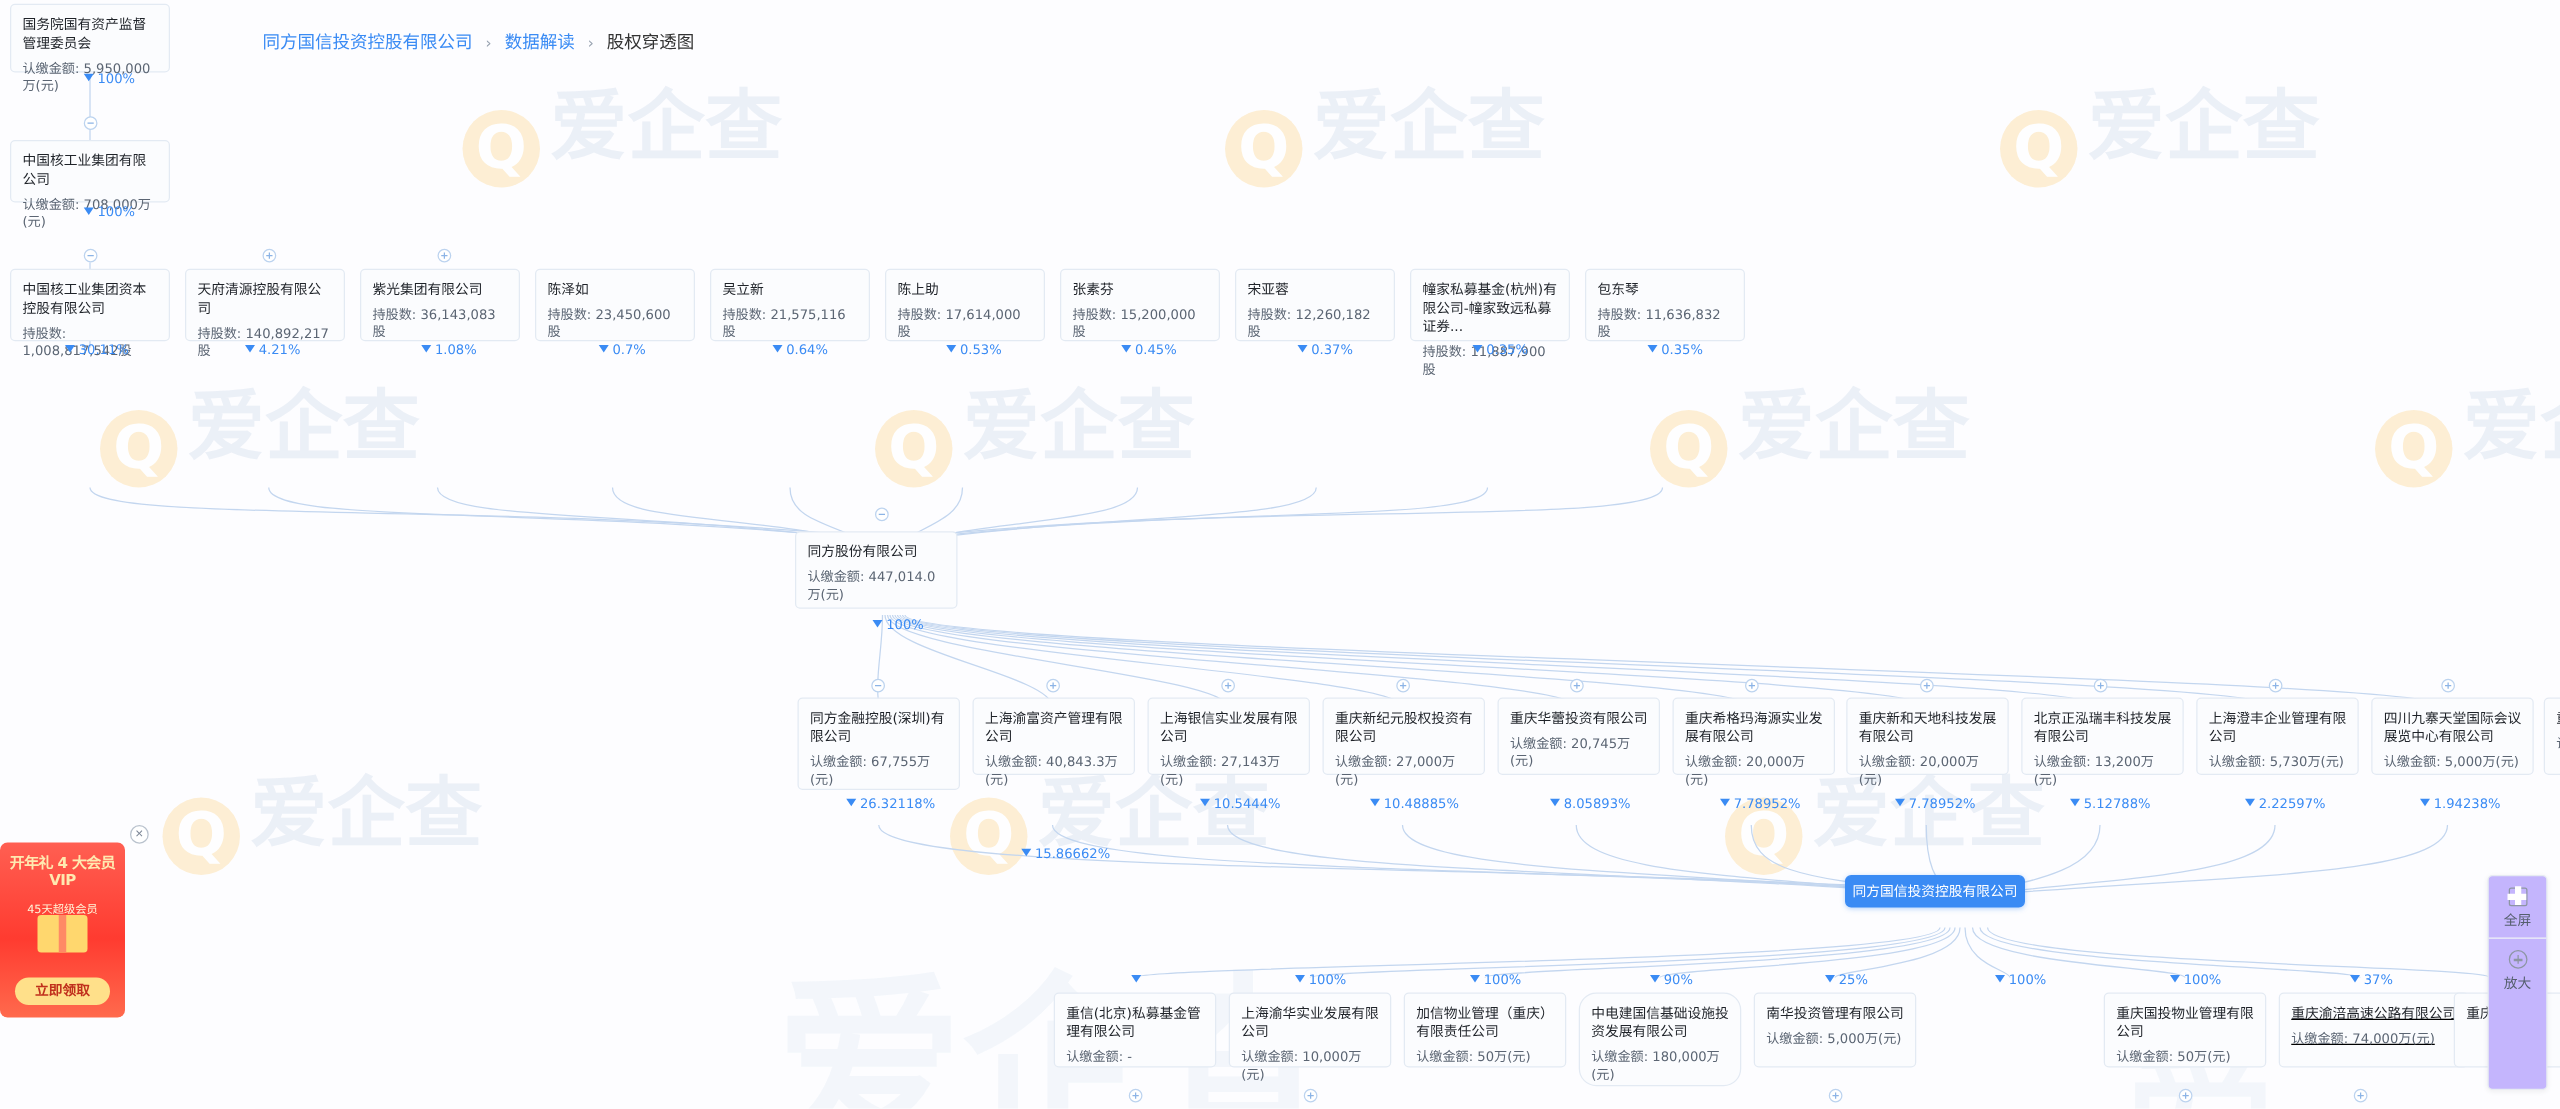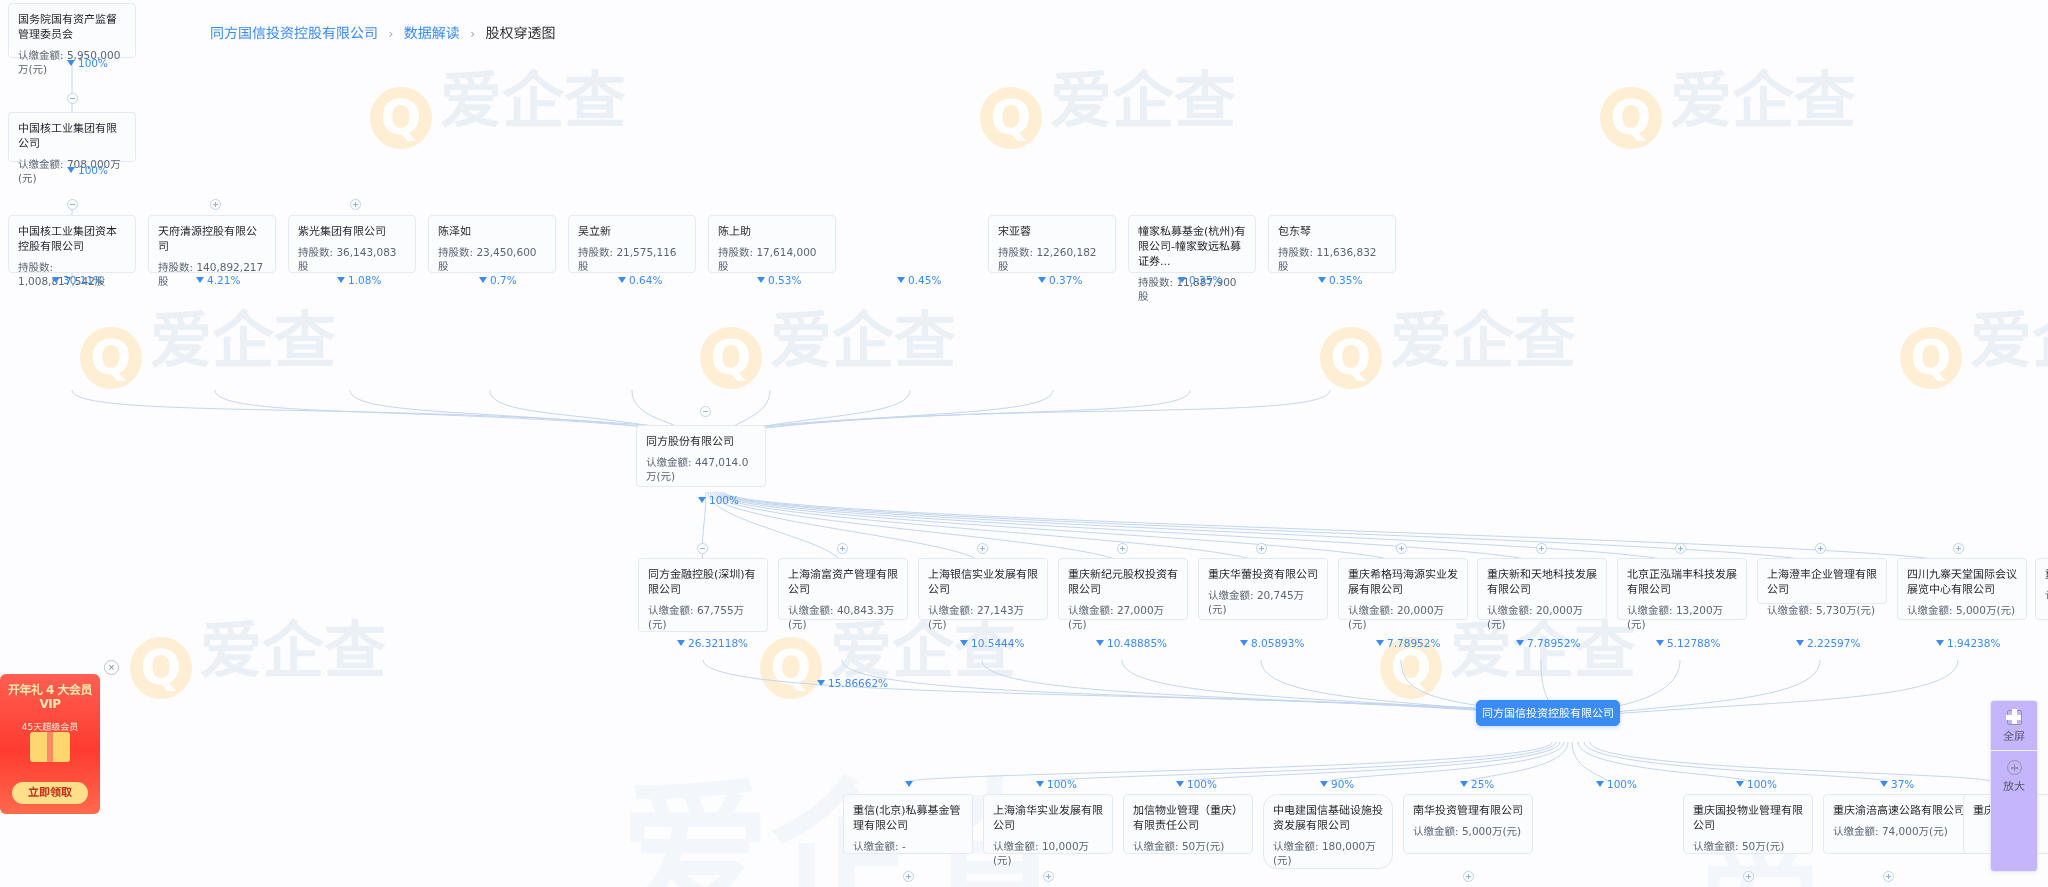--- a/index.html
+++ b/index.html
@@ -351,20 +351,24 @@
     <div class="amt">持股数: 21,575,116股</div>
   </div>
   <div class="pct" style="left:618px; top:274px;"><span class="tri"></span><span>0.64%</span></div>
 
   <div class="node" style="left:708px; top:215px; width:128px; height:58px;">
     <div class="nm">陈上助</div>
     <div class="amt">持股数: 17,614,000股</div>
   </div>
   <div class="pct" style="left:757px; top:274px;"><span class="tri"></span><span>0.53%</span></div>
 
+  <div class="node" style="left:848px; top:215px; width:128px; height:58px;">
+    <div class="nm">张素芬</div>
+    <div class="amt">持股数: 15,200,000股</div>
+  </div>
   <div class="pct" style="left:897px; top:274px;"><span class="tri"></span><span>0.45%</span></div>
 
   <div class="node" style="left:988px; top:215px; width:128px; height:58px;">
     <div class="nm">宋亚蓉</div>
     <div class="amt">持股数: 12,260,182股</div>
   </div>
   <div class="pct" style="left:1038px; top:274px;"><span class="tri"></span><span>0.37%</span></div>
 
   <div class="node" style="left:1128px; top:215px; width:128px; height:58px;">
     <div class="nm">幢家私募基金(杭州)有限公司-幢家致远私募证券...</div>
@@ -439,21 +443,21 @@
     <div class="amt">认缴金额: 20,000万(元)</div>
   </div>
   <div class="pct" style="left:1516px; top:637px;"><span class="tri"></span><span>7.78952%</span></div>
 
   <div class="node" style="left:1617px; top:558px; width:130px; height:62px;">
     <div class="nm">北京正泓瑞丰科技发展有限公司</div>
     <div class="amt">认缴金额: 13,200万(元)</div>
   </div>
   <div class="pct" style="left:1656px; top:637px;"><span class="tri"></span><span>5.12788%</span></div>
 
-  <div class="node" style="left:1757px; top:558px; width:130px; height:46px;">
+  <div class="node" style="left:1757px; top:558px; width:130px; height:62px;">
     <div class="nm">上海澄丰企业管理有限公司</div>
     <div class="amt">认缴金额: 5,730万(元)</div>
   </div>
   <div class="pct" style="left:1796px; top:637px;"><span class="tri"></span><span>2.22597%</span></div>
 
   <div class="node" style="left:1897px; top:558px; width:130px; height:62px;">
     <div class="nm">四川九寨天堂国际会议展览中心有限公司</div>
     <div class="amt">认缴金额: 5,000万(元)</div>
   </div>
   <div class="pct" style="left:1936px; top:637px;"><span class="tri"></span><span>1.94238%</span></div>
@@ -504,21 +508,21 @@
   </div>
   <div class="tog plus" style="left:1463px; top:871px;"></div>
 
 
   <div class="node" style="left:1683px; top:794px; width:130px; height:60px;">
     <div class="nm">重庆国投物业管理有限公司</div>
     <div class="amt">认缴金额: 50万(元)</div>
   </div>
   <div class="tog plus" style="left:1743px; top:871px;"></div>
 
-  <div class="node" style="left:1823px; top:794px; width:152px; height:60px;">
+  <div class="node" style="left:1823px; top:794px; width:152px; height:60px;text-decoration:underline;">
     <div class="nm">重庆渝涪高速公路有限公司</div>
     <div class="amt">认缴金额: 74,000万(元)</div>
   </div>
   <div class="tog plus" style="left:1883px; top:871px;"></div>
 
   <div class="node" style="left:1963px; top:794px; width:130px; height:60px;">
     <div class="nm">重庆</div>
     <div class="amt"></div>
   </div>
 

